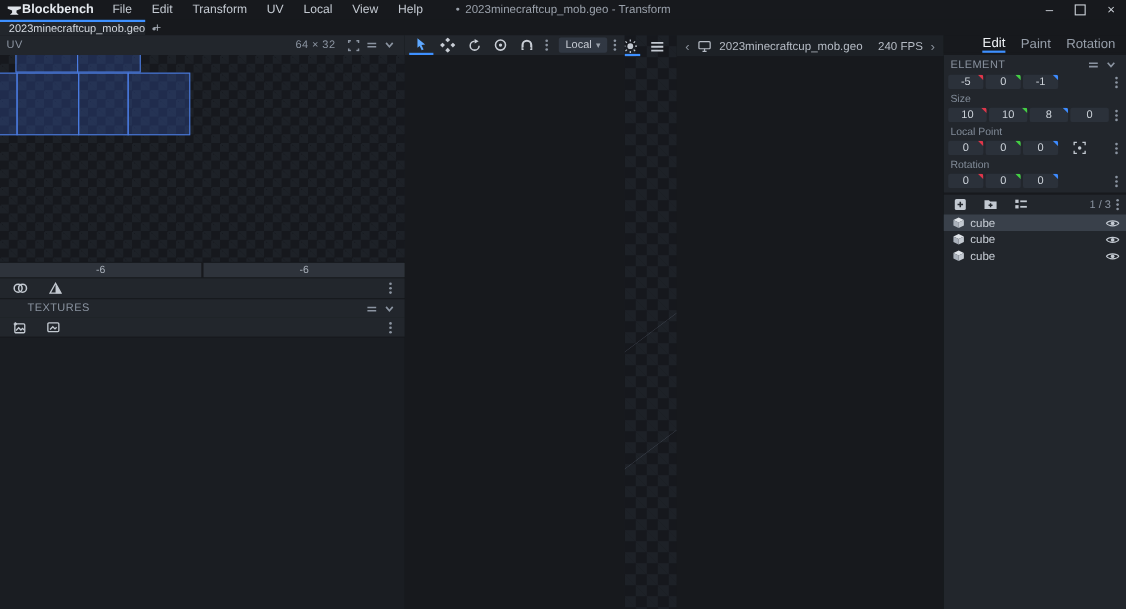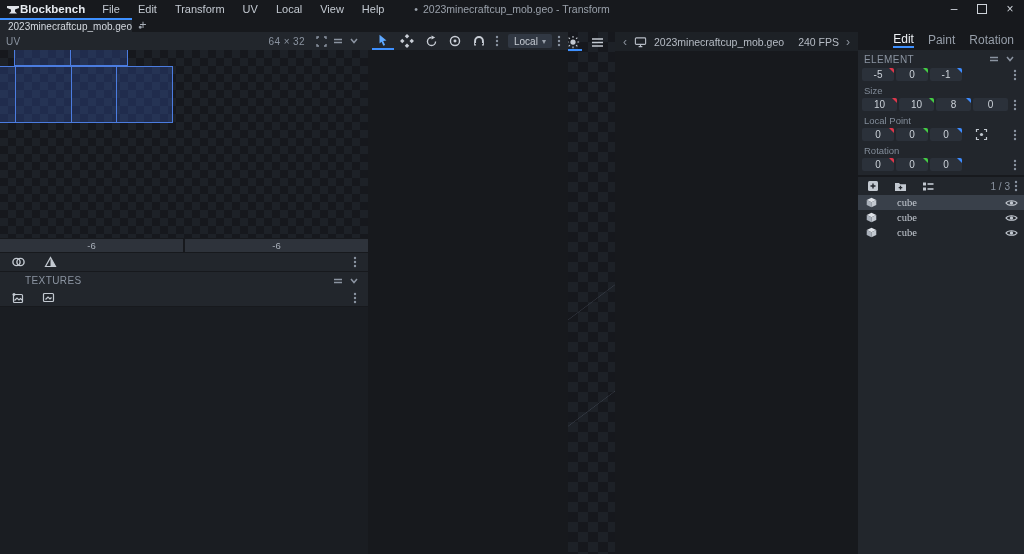--- a/index.html
+++ b/index.html
@@ -104,24 +104,24 @@
   .prop-row{display:flex;align-items:center;gap:2px;padding:0 4px;}
   .cell{position:relative;width:32px;height:13px;background:#2b313a;border-radius:2px;
         display:flex;align-items:center;justify-content:center;font-size:10px;color:#ccd2d9;overflow:hidden;}
   .cell-sm{width:52px;}
   .cell.ax-x::after,.cell.ax-y::after,.cell.ax-z::after{content:"";position:absolute;top:0;right:0;
         border-left:5px solid transparent;border-top:5px solid #888;}
   .cell.ax-x::after{border-top-color:#e0364a;}
   .cell.ax-y::after{border-top-color:#44cf44;}
   .cell.ax-z::after{border-top-color:#3d8bff;}
   .row-end{margin-left:auto;display:flex;align-items:center;}
-  .out-toolbar{display:flex;align-items:center;gap:9px;padding:3px 6px;}
+  .out-toolbar{display:flex;gap:9px;padding:3px 6px;}
   .out-counter{margin-left:auto;font-size:10px;color:#8b94a1;display:flex;align-items:center;gap:4px;}
-  .out-item{height:15px;display:flex;align-items:center;gap:20px;padding:0 6px 0 8px;
-            font-size:10.5px;color:#c7cdd5;font-family:Liberation Serif, serif;}
+  .out-item{height:15px;display:flex;align-items:center;gap:5px;padding:0 6px 0 8px;
+            font-size:10.5px;color:#c7cdd5;}
   .out-item.selected{background:#39404a;}
   .out-item .grow{flex:1;}
 </style>
 </head>
 <body>
 
 <div class="app">
 
   <div class="titlebar">
     <div class="logo">

